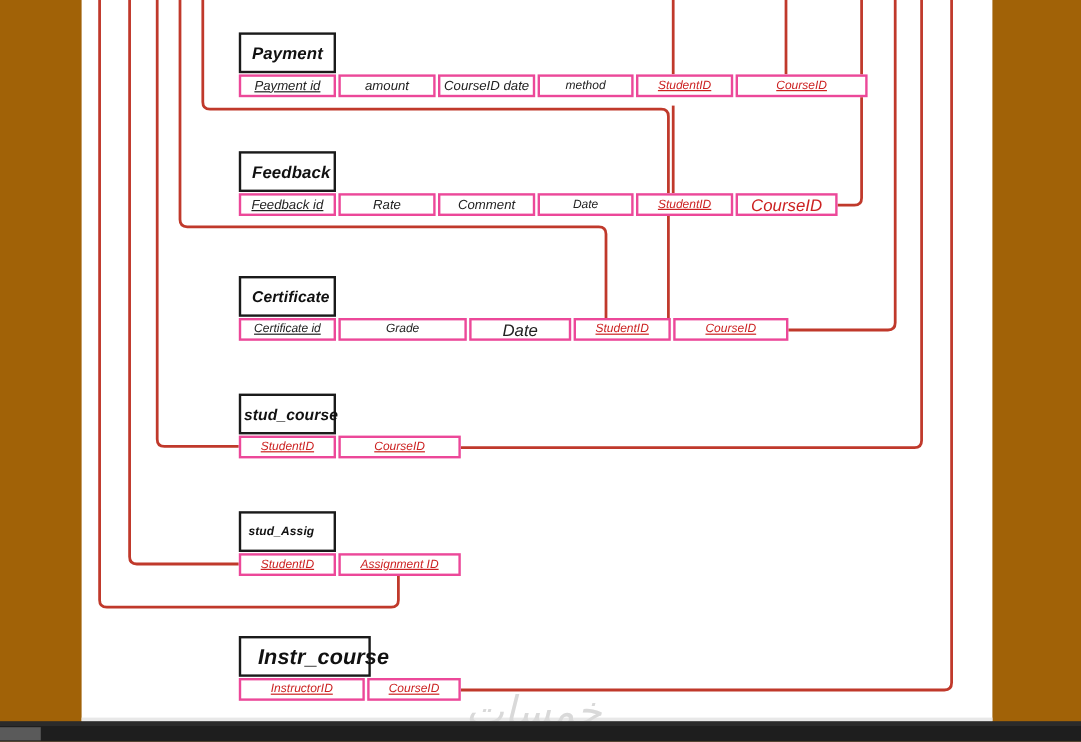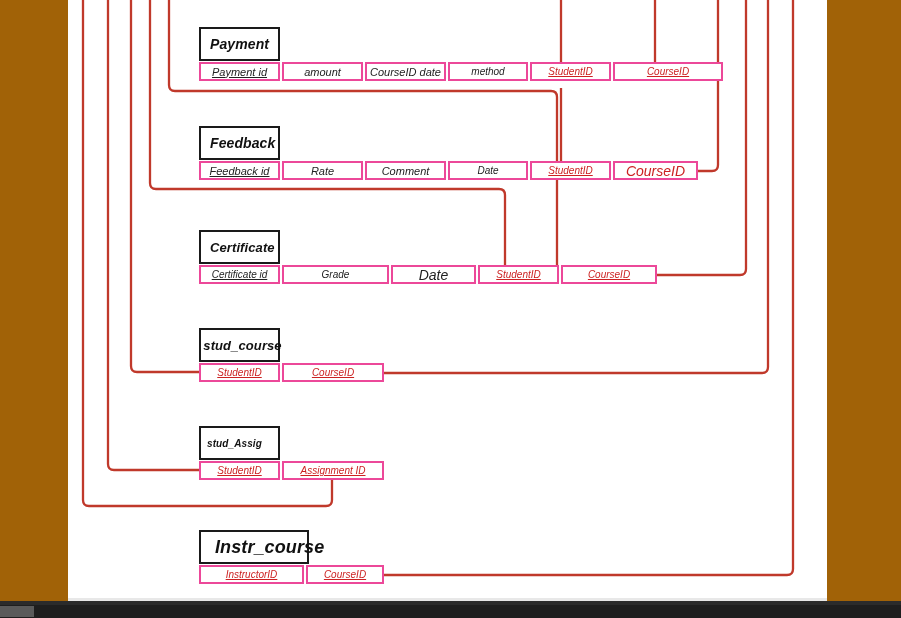--- a/index.html
+++ b/index.html
@@ -257,18 +257,19 @@
     <div class="cols" style="top:35px;">
       <div class="cell fk small" style="width:105px;">
           <span>InstructorID</span>
         </div>
       <div class="cell fk small" style="width:78px;">
           <span>CourseID</span>
         </div>
     </div>
   </div>
 
+  <div id="watermark">خمسات</div>
 
   <div id="bottom-gutter"></div>
   <div id="scroll-track"></div>
   <div id="scroll-thumb"></div>
 
 </div>
 
 </body></html>

